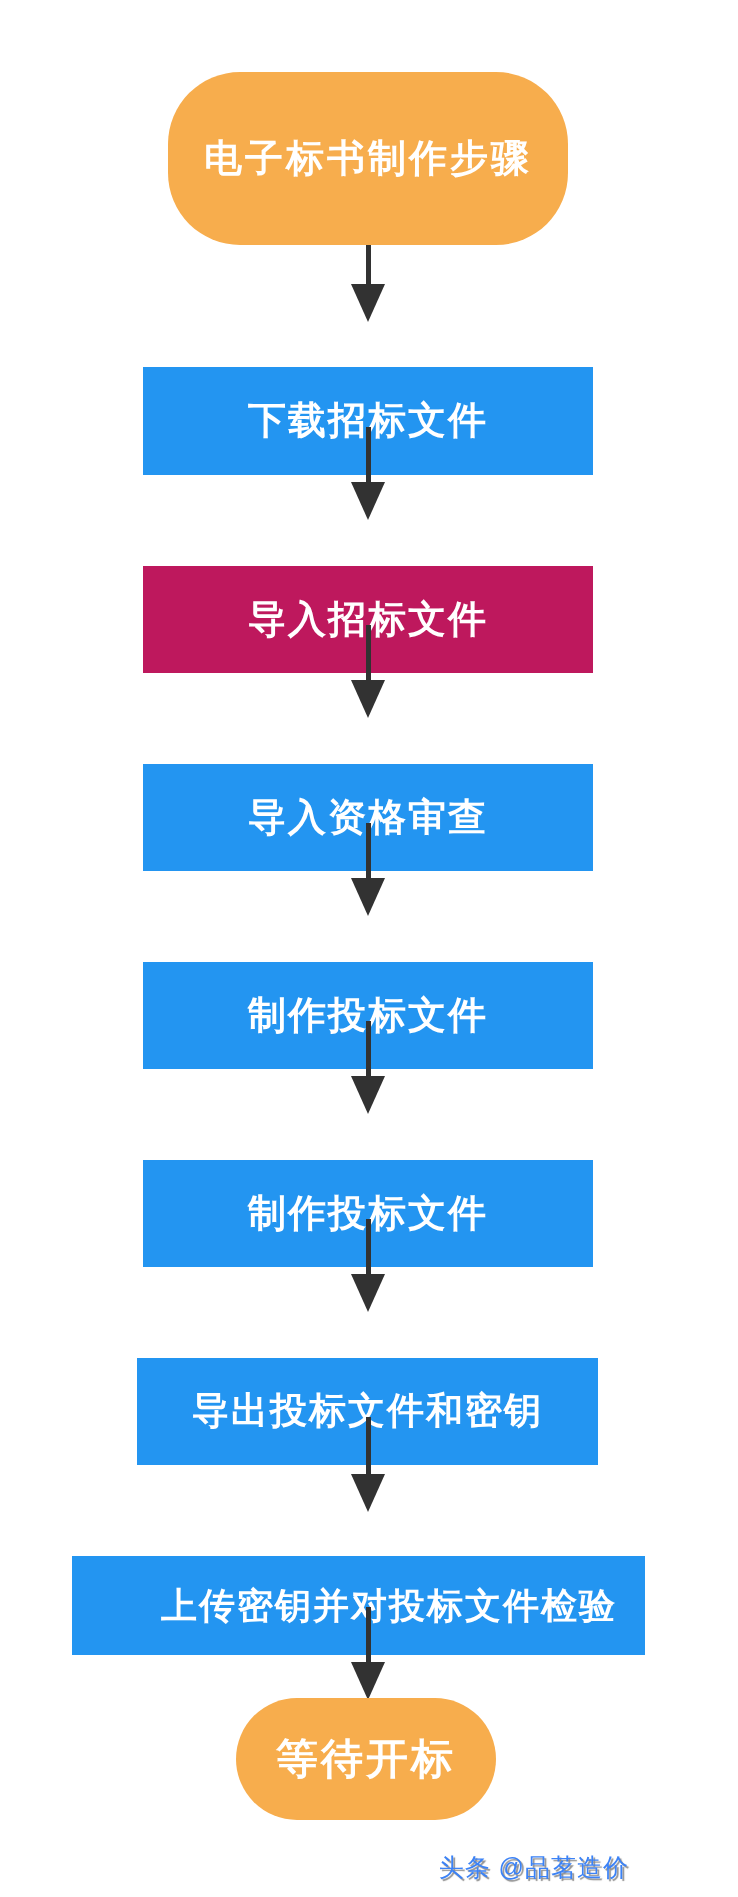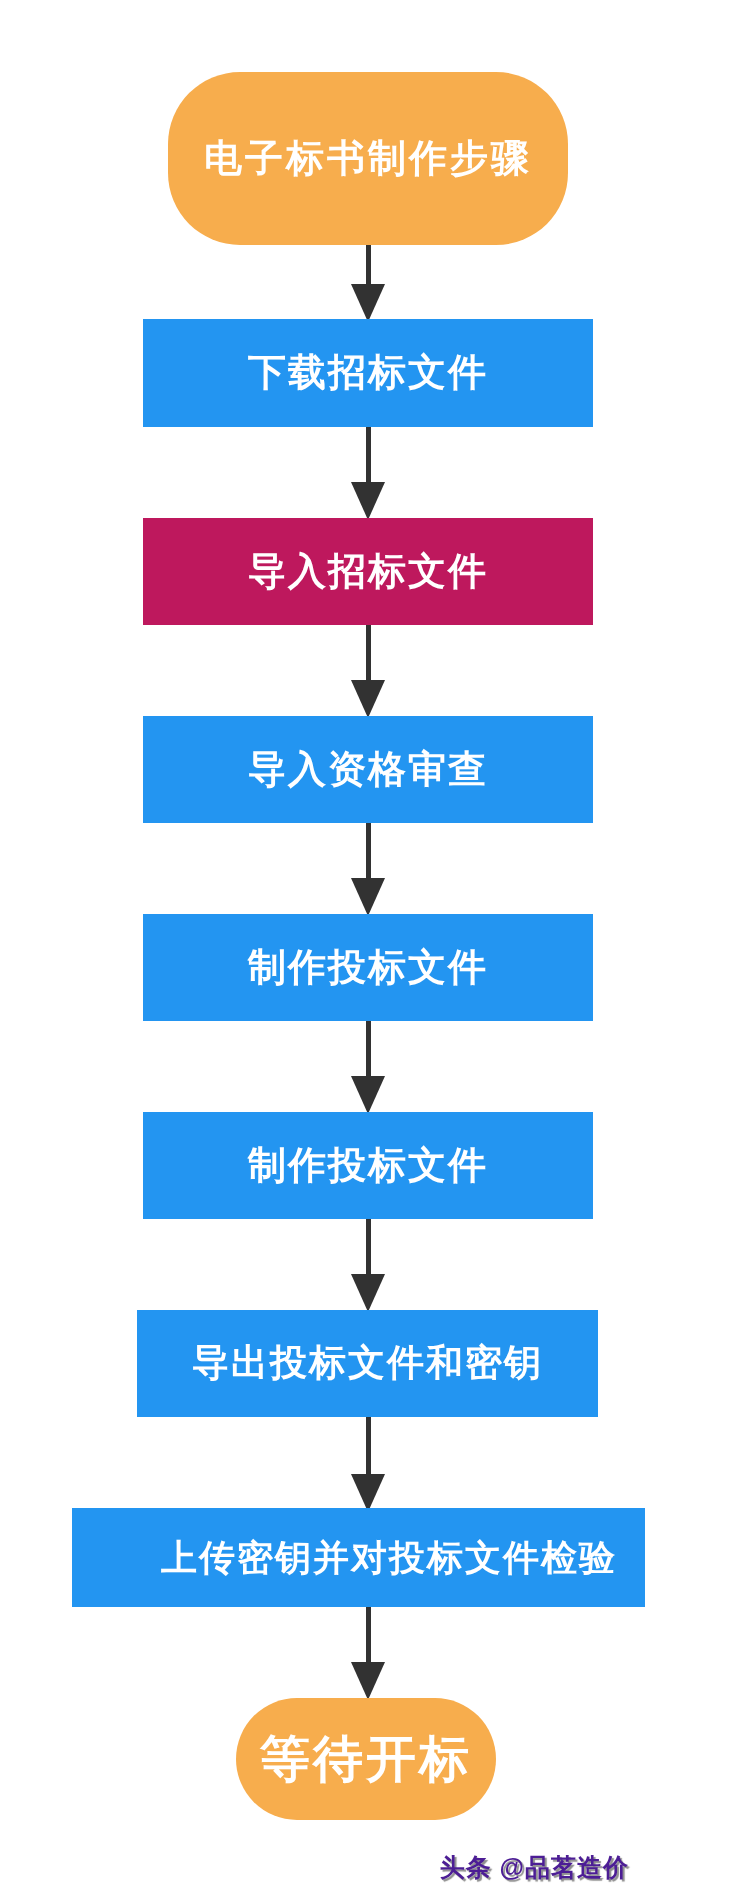--- a/index.html
+++ b/index.html
@@ -22,26 +22,26 @@
   }
   
   #start-node {
     left:168px; top:72px; width:400px; height:173px;
     border-radius:72px;
     font-size:38px; letter-spacing:3px;
   }
   #end-node {
     left:236px; top:1698px; width:260px; height:122px;
     border-radius:61px;
-    font-size:50px; letter-spacing:3px;
+    font-size:42px; letter-spacing:3px;
   }
   
   .step {
     left:143px; width:450px; height:107px;
-    font-size:38px; letter-spacing:2px;
+    font-size:38px; letter-spacing:2px;margin-top:48px;
   }
   #step-1 { top:319px; height:108px; }
   #step-2 { top:518px; }
   #step-3 { top:716px; }
   #step-4 { top:914px; }
   #step-5 { top:1112px; }
   #step-6 { top:1310px; left:137px; width:461px; font-size:37px; }
   #step-7 { top:1508px; left:72px;  width:590px; height:99px; font-size:36px; }
   
   .arrow {
@@ -61,23 +61,23 @@
   #arrow-3 { top:625px;  height:93px; }
   #arrow-4 { top:823px;  height:93px; }
   #arrow-5 { top:1021px; height:93px; }
   #arrow-6 { top:1219px; height:93px; }
   #arrow-7 { top:1417px; height:95px; }
   #arrow-8 { top:1607px; height:93px; }
   
   .watermark {
     position:absolute;
     right:16px; bottom:13px;
-    font-size:25px; font-weight:bold;
+    font-size:25px; font-weight:normal;
     letter-spacing:1px;
-    color:#4c1d95;
+    color:#3b82f6;
     text-shadow:2px 2px 1px #8f8f8f, -1px -1px 0 #ffffff;
     white-space:nowrap;
   }
 </style>
 </head>
 <body>
 
 <div class="canvas">
 
   <div class="node" id="start-node" style="background: rgb(247, 173, 77);">电子标书制作步骤</div>

